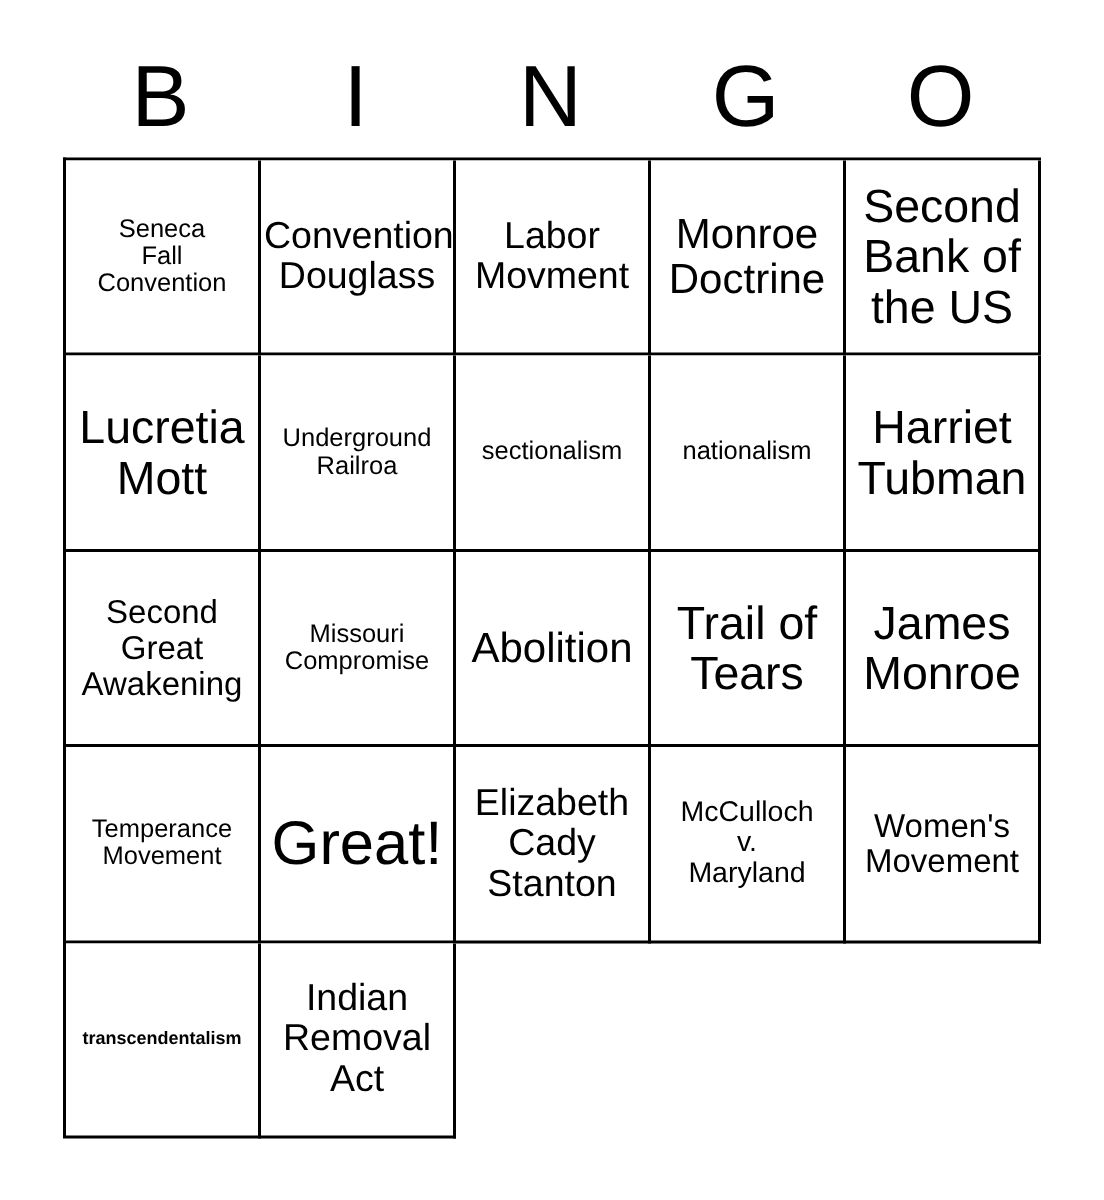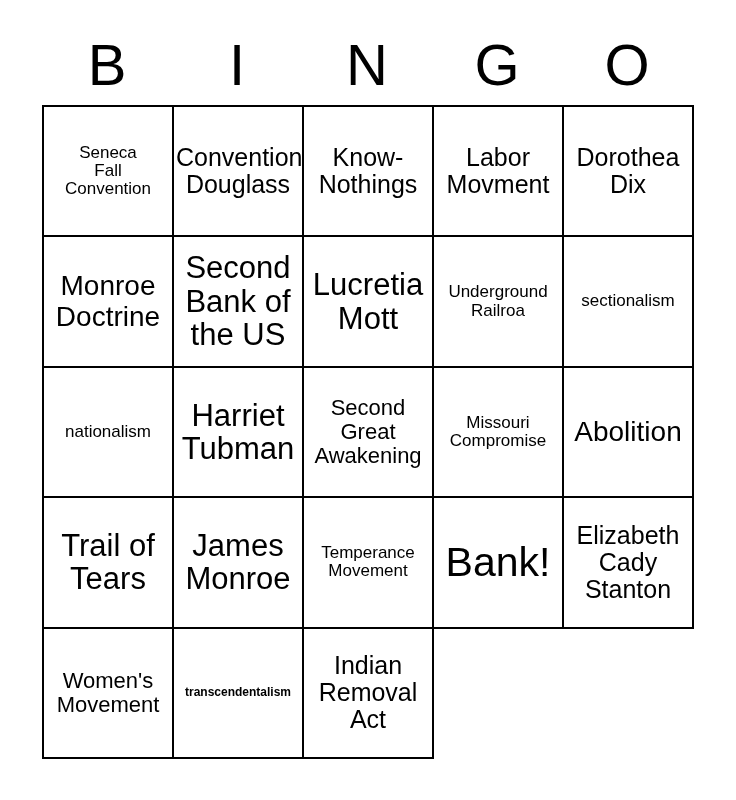--- a/index.html
+++ b/index.html
@@ -103,30 +103,22 @@
       <div class="cell">
         <span class="cell-text fs-m">Seneca
 Fall
 Convention</span>
       </div>
       <div class="cell">
         <span class="cell-text fs-xl">Convention
 Douglass</span>
       </div>
       <div class="cell">
-        <span class="cell-text fs-xl">Know-
-Nothings</span>
-      </div>
-      <div class="cell">
         <span class="cell-text fs-xl">Labor
 Movment</span>
-      </div>
-      <div class="cell">
-        <span class="cell-text fs-xl">Dorothea
-Dix</span>
       </div>
       <div class="cell">
         <span class="cell-text fs-xxl">Monroe
 Doctrine</span>
       </div>
       <div class="cell">
         <span class="cell-text fs-3xl">Second
 Bank of
 the US</span>
       </div>
@@ -166,26 +158,31 @@
       </div>
       <div class="cell">
         <span class="cell-text fs-3xl">James
 Monroe</span>
       </div>
       <div class="cell">
         <span class="cell-text fs-m">Temperance
 Movement</span>
       </div>
       <div class="cell">
-        <span class="cell-text fs-free">Bank!</span>
+        <span class="cell-text fs-free">Great!</span>
       </div>
       <div class="cell">
         <span class="cell-text fs-xl">Elizabeth
 Cady
 Stanton</span>
+      </div>
+      <div class="cell">
+        <span class="cell-text fs-ml">McCulloch
+v.
+Maryland</span>
       </div>
       <div class="cell">
         <span class="cell-text fs-l">Women's
 Movement</span>
       </div>
       <div class="cell">
         <span class="cell-text fs-xs">transcendentalism</span>
       </div>
       <div class="cell">
         <span class="cell-text fs-xl">Indian

